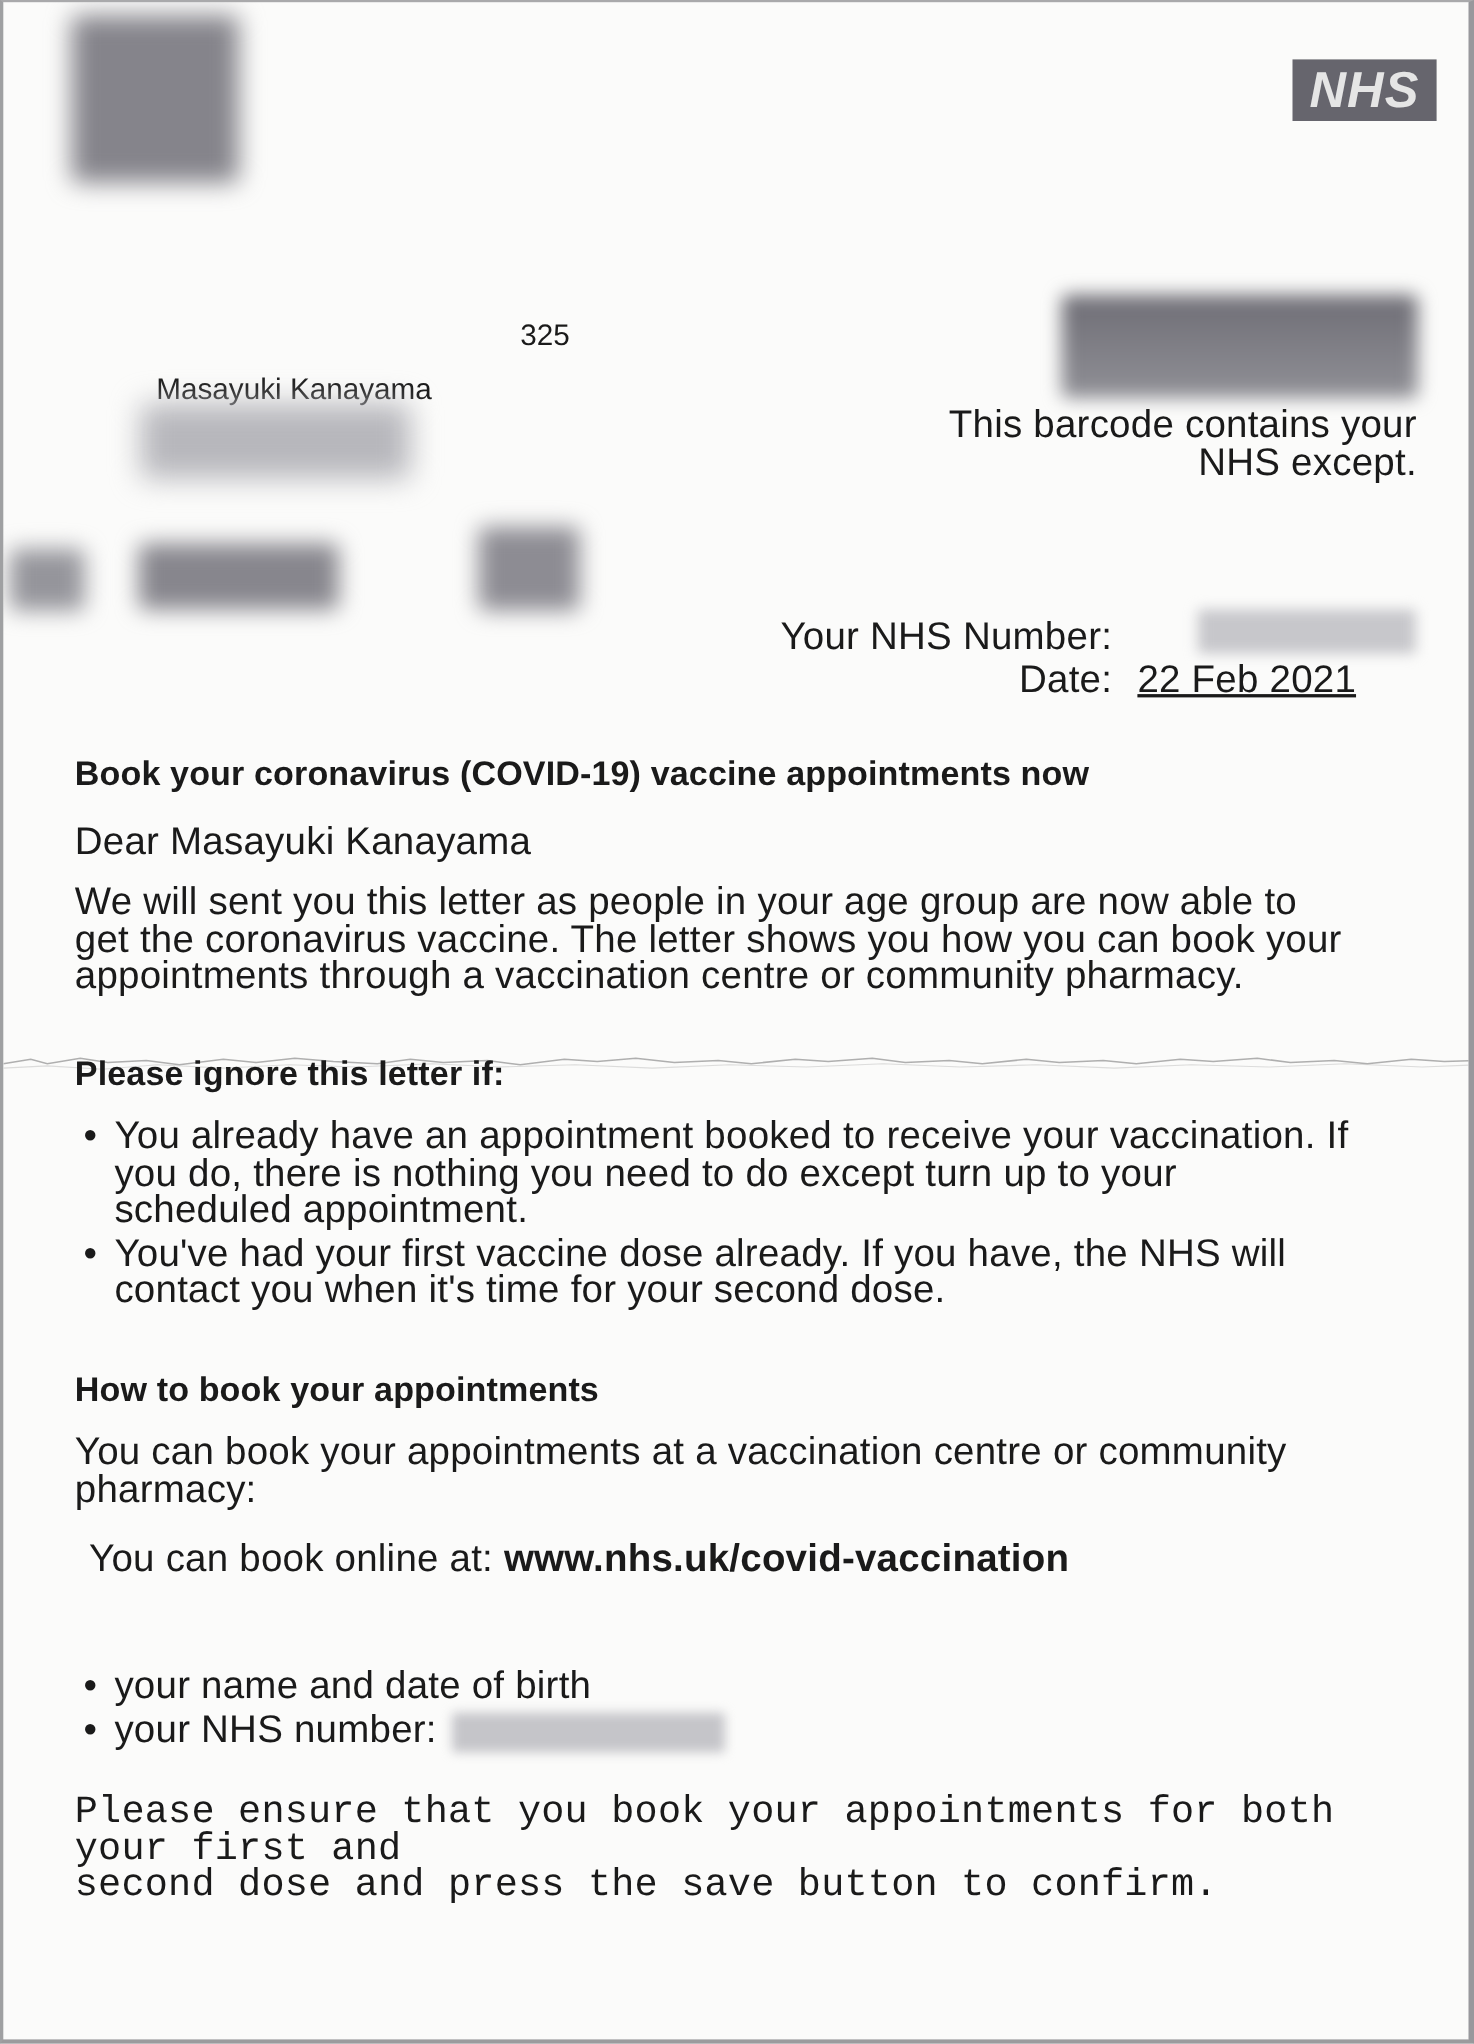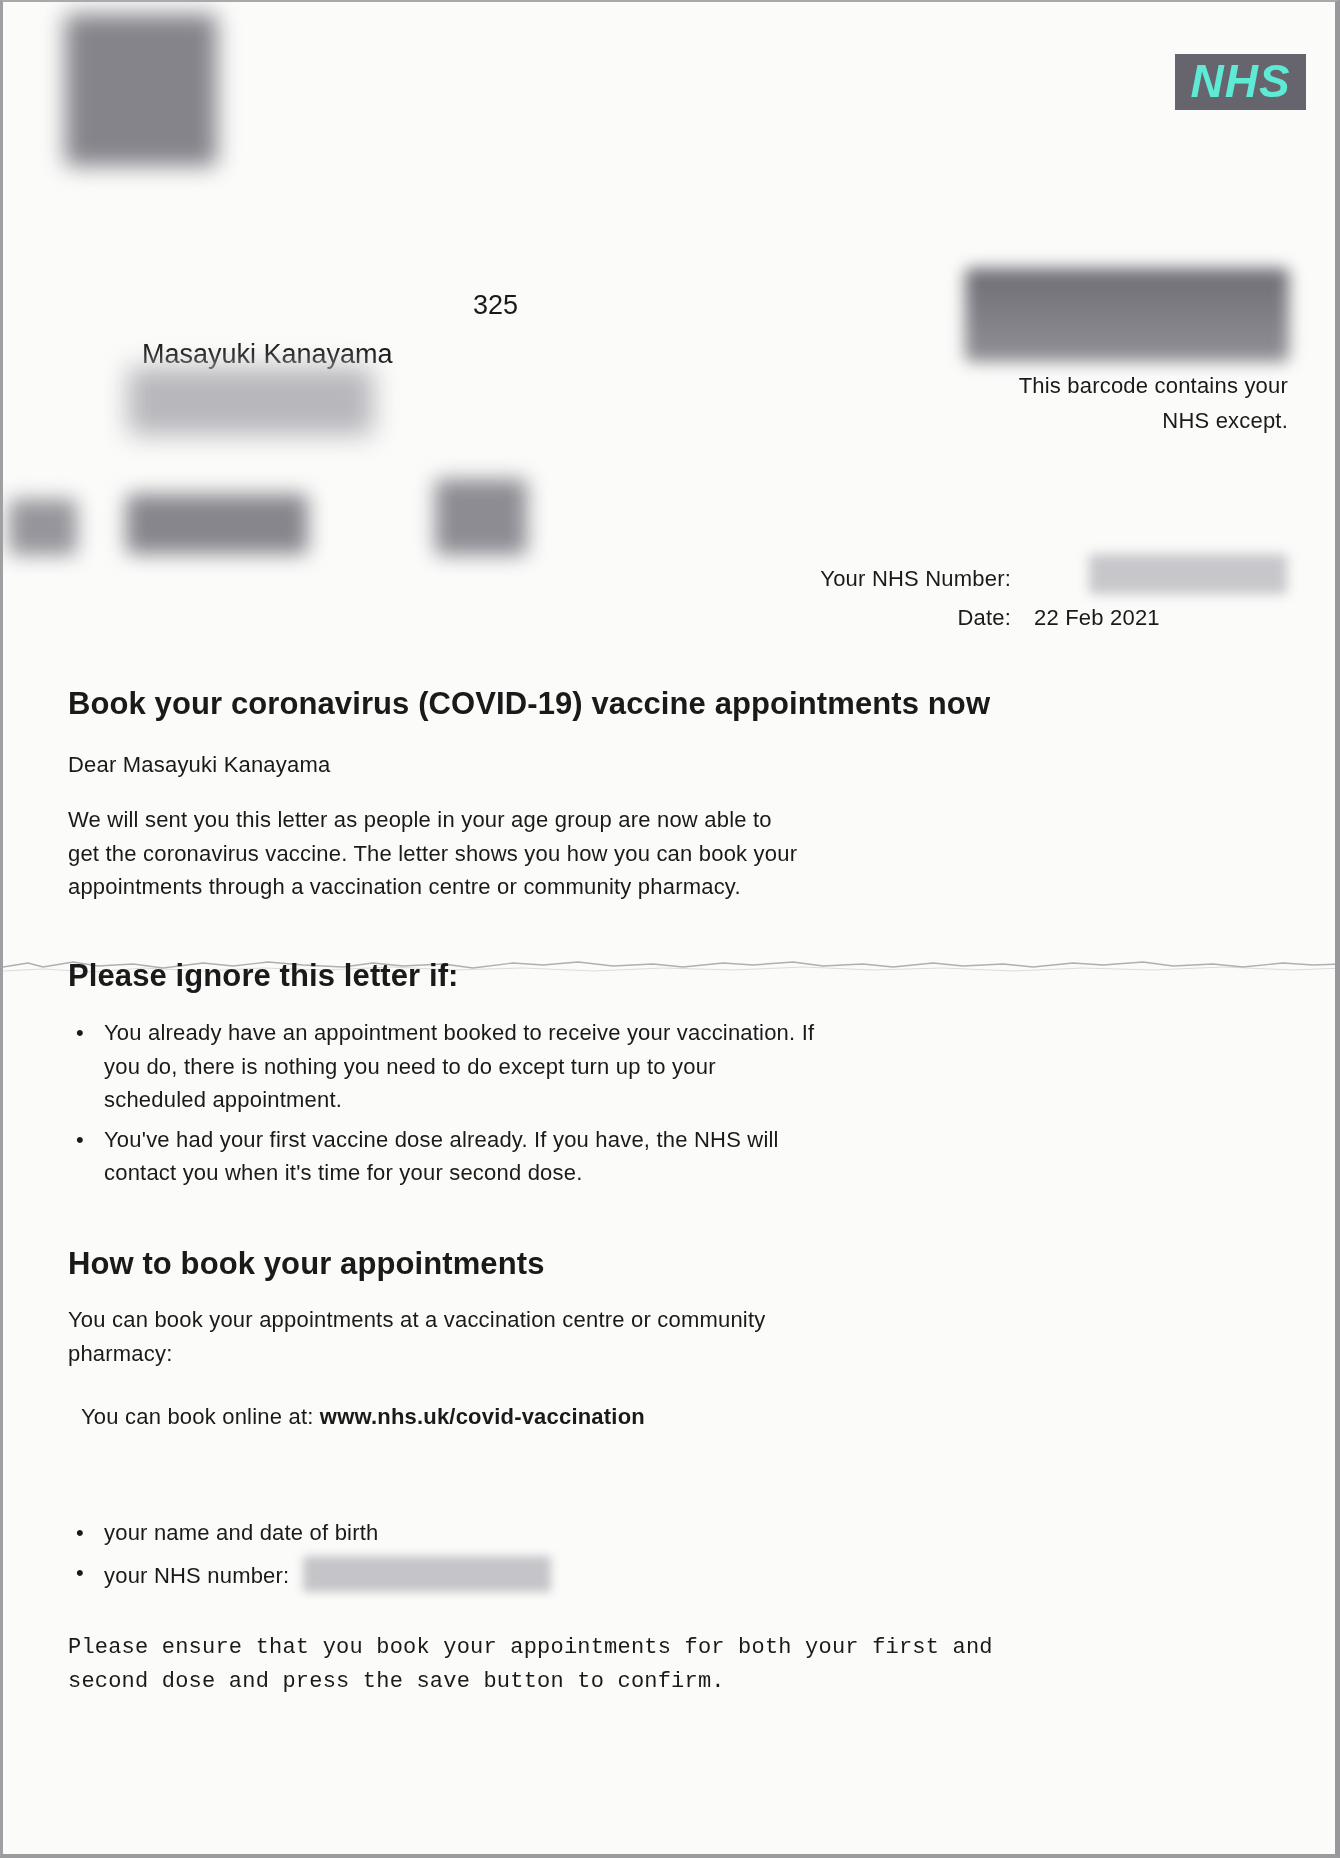--- a/index.html
+++ b/index.html
@@ -27,26 +27,26 @@
   .barcode-redact{left:962px;top:266px;width:324px;height:94px;background:linear-gradient(#6e6d75,#909096);filter:blur(8px);}
   .nhsno-redact{left:1086px;top:552px;width:198px;height:40px;background:#c7c7cb;filter:blur(6px);border-radius:3px;}
   .inline-redact{display:inline-block;width:248px;height:36px;background:#c5c5c9;filter:blur(5px);vertical-align:-9px;margin-left:14px;border-radius:3px;}
   
   .nhs-logo{
     left:1172px;top:52px;width:131px;height:56px;
     background:#66656d;
     display:flex;align-items:center;justify-content:center;
   }
   .nhs-logo span{
-    color:#5eead4;font-weight:bold;font-style:italic;
+    color:#e5e5e5;font-weight:bold;font-style:italic;
     font-size:46px;letter-spacing:1px;line-height:1;
     transform:translateY(-1px);
   }
   
-  .t{font-size:22px;line-height:33.5px;letter-spacing:0.2px;}
+  .t{font-size:35px;line-height:33.5px;letter-spacing:0.2px;}
   .small{font-size:27px;line-height:30px;}
   .h{font-size:31px;font-weight:bold;letter-spacing:0.1px;}
   .body-col{left:65px;width:1218px;}
   .right-align{text-align:right;}
   .bold{font-weight:bold;}
   ul.blist{list-style:none;margin:0;padding:0;}
   ul.blist li{display:flex;margin:0 0 6px 0;}
   ul.blist li .bullet{width:28px;flex:0 0 28px;padding-left:8px;}
   ul.blist li .bullet::before{content:"\2022";}
   .crease{left:0;top:951px;width:1340px;height:26px;}
@@ -72,21 +72,21 @@
 
   <div class="redact barcode-redact"></div>
   <div class="abs t right-align" style="left:700px;top:366px;width:585px;line-height:35px;">
     <div>This barcode contains your</div>
     <div>NHS except.</div>
   </div>
 
   <div class="abs t right-align" style="left:700px;top:560px;width:308px;">Your NHS Number:</div>
   <div class="redact nhsno-redact"></div>
   <div class="abs t right-align" style="left:700px;top:599px;width:308px;">Date:</div>
-  <div class="abs t" style="left:1031px;top:599px;">22 Feb 2021</div>
+  <div class="abs t" style="left:1031px;top:599px;text-decoration:underline;">22 Feb 2021</div>
 
   <div class="abs h body-col" style="top:684px;">Book your coronavirus (COVID-19) vaccine appointments now</div>
 
   <div class="abs t body-col" style="top:746px;">Dear Masayuki Kanayama</div>
 
   <div class="abs t body-col" style="top:801px;">
     <div>We will sent you this letter as people in your age group are now able to</div>
     <div>get the coronavirus vaccine. The letter shows you how you can book your</div>
     <div>appointments through a vaccination centre or community pharmacy.</div>
   </div>

